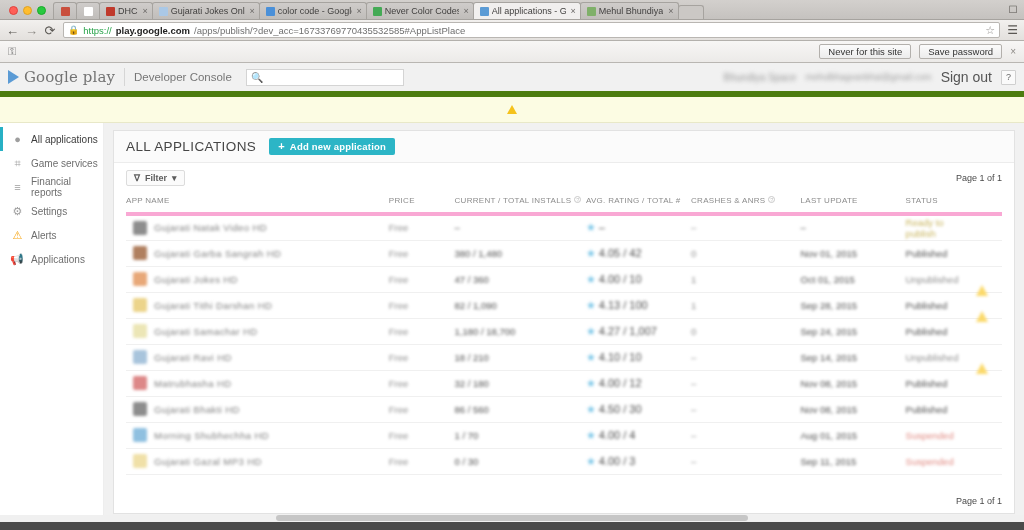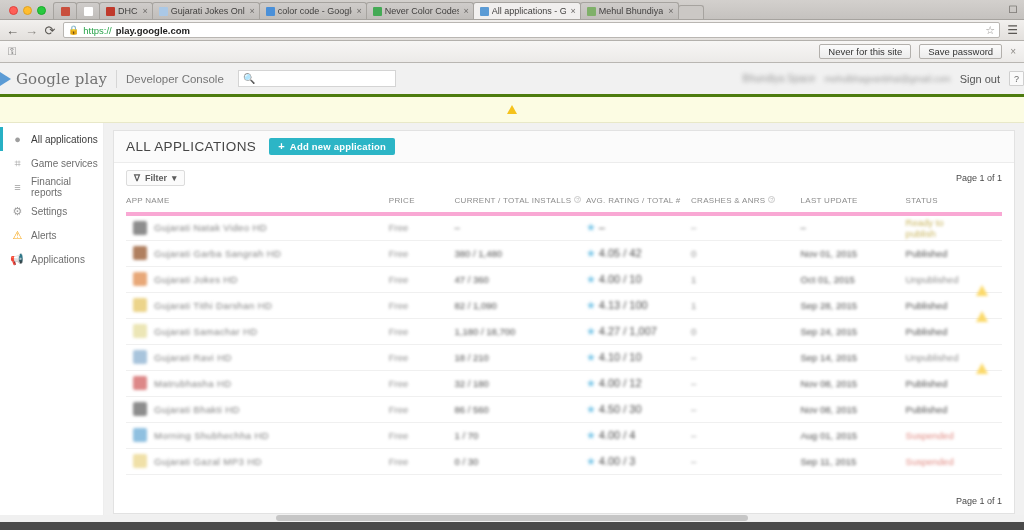--- a/index.html
+++ b/index.html
@@ -63,35 +63,35 @@
   .infobar .spacer { flex:1; }
   .ibbtn { height:15px; padding:0 8px; font-size:9.5px; color:#333;
            background:linear-gradient(#fbfbfb,#ececec); border:1px solid #b3b0ac;
            border-radius:2px; display:flex; align-items:center; }
   .ibclose { color:#8d8a86; font-size:10px; }
 
   
   .viewport { flex:1; background:#fff; overflow:hidden; position:relative; }
 
   
-  .gp-header { height:34px; background:#f1f1f1; border-bottom:3px solid #4d7c0f;
-               display:flex; align-items:center; padding:0 0; }
+  .gp-header { height:34px; background:#f1f1f1; border-bottom:6px solid #4d7c0f;
+               display:flex; align-items:center; padding:0 8px; }
   .gp-logo { display:flex; align-items:center; gap:5px; }
   .gp-tri { width:0;height:0;border-left:11px solid #5b9bd5;
             border-top:7px solid transparent;border-bottom:7px solid transparent;
             filter:none;}
   .gp-wordmark { font-family:"DejaVu Serif", serif; font-size:15px; color:#737373; letter-spacing:0.1px;}
   .gp-div { width:1px;height:18px;background:#d6d6d6;margin:0 9px;}
   .gp-console { font-size:11.5px;color:#767676;}
   .gp-search { margin-left:14px;width:158px;height:17px;background:#fff;
                border:1px solid #d4d4d4;display:flex;align-items:center;
                padding:0 5px;font-size:10px;color:#b5b5b5;gap:4px;}
   .gp-right { margin-left:auto; display:flex; align-items:center; gap:9px; }
   .blurtxt { color:#9a9a9a; filter:blur(2.2px); user-select:none; }
-  .signout { font-size:11px;color:#555;}
+  .signout { font-size:14px;color:#555;}
   .helpbtn { width:15px;height:15px;border:1px solid #cfcfcf;background:#fafafa;
              font-size:9px;color:#666;display:flex;align-items:center;
              justify-content:center;border-radius:1px;}
 
   
   .notice { height:26px;background:#fcfce3;border-bottom:1px solid #e8e8c8;
             display:flex;align-items:center;justify-content:center;
             font-size:10px;color:#444;gap:5px;}
   .warn-tri { width:0;height:0;border-left:5px solid transparent;
               border-right:5px solid transparent;border-bottom:9px solid #f5c21c;
@@ -216,20 +216,21 @@
   </div>
 
   <div class="toolbar">
     <span class="navbtn on">←</span>
     <span class="navbtn">→</span>
     <span class="navbtn on">⟳</span>
     <div class="omnibox">
       <span class="lock">🔒</span>
       <span style="color:#2aa44b">https://</span>
         <span class="urlmain">play.google.com</span>
+        <span>/apps/publish/?dev_acc=16733769770435532585#AppListPlace</span>
       <span style="flex:1"></span>
       <span class="star">☆</span>
     </div>
     <span class="menu">☰</span>
   </div>
 
   <div class="infobar">
     <span class="key">⚿</span>
     <span class="spacer"></span>
     <span class="ibbtn">Never for this site</span>

